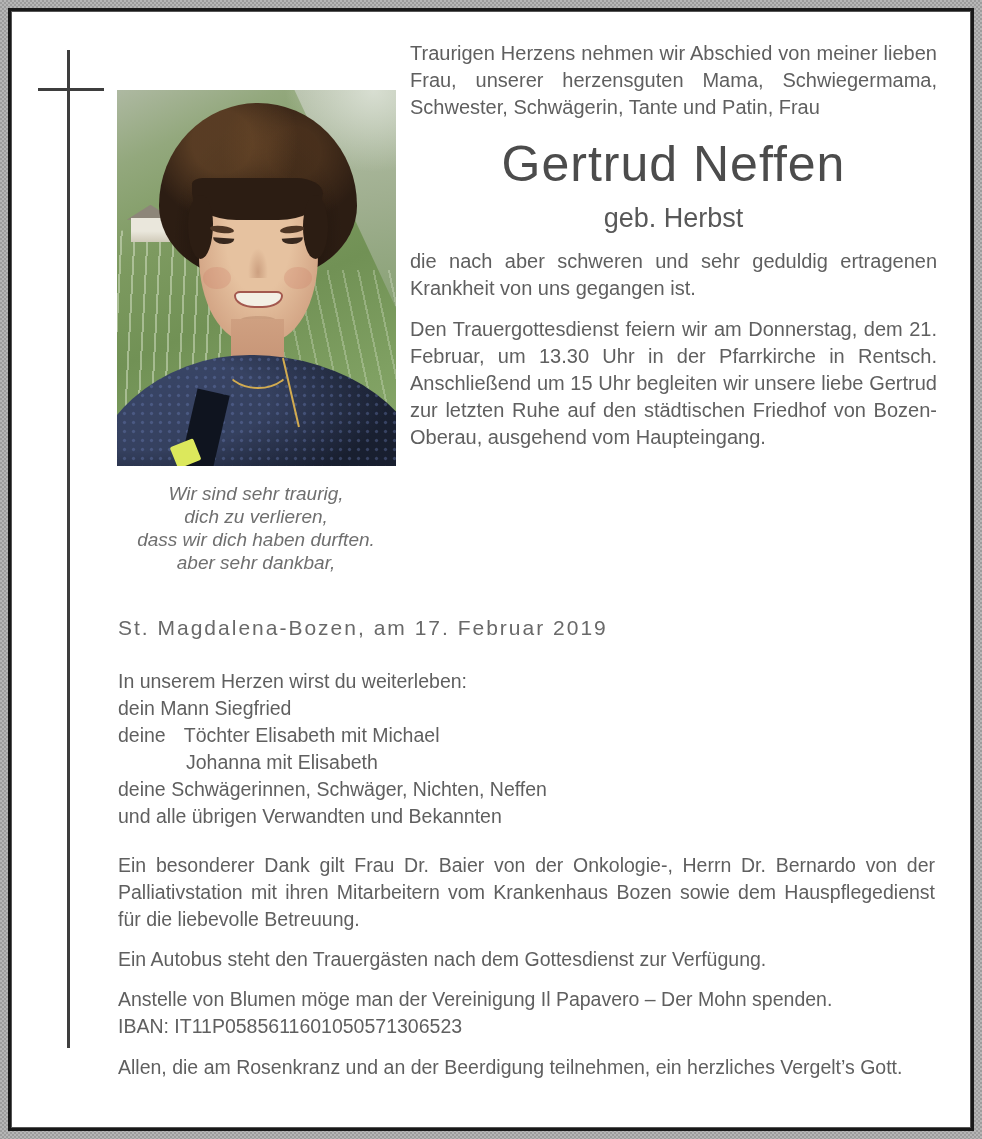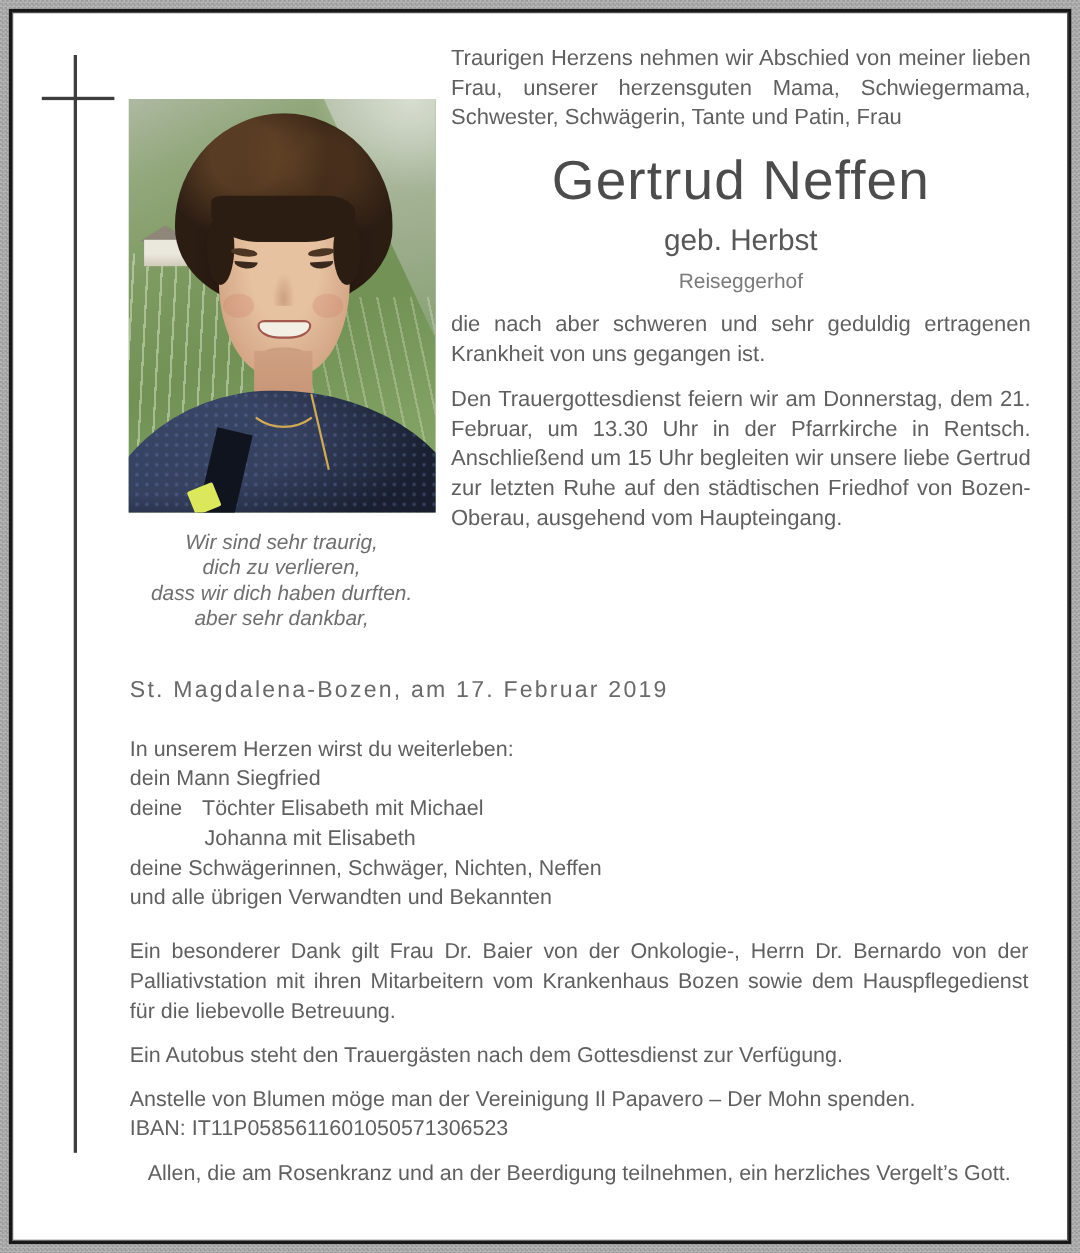--- a/index.html
+++ b/index.html
@@ -91,21 +91,21 @@
 
   .lower{position:absolute;left:118px;top:614px;width:817px;font-size:19.5px;line-height:27px;}
   .dateline{font-size:21px;letter-spacing:2px;color:#696969;}
   .family-heading{margin-top:27px;}
   .family-line{margin-top:0;}
   .fam-gap{display:inline-block;width:18px;}
   .indent{padding-left:68px;}
   .thanks{margin-top:22px;text-align:justify;}
   .bus{margin-top:13px;}
   .donation{margin-top:13px;}
-  .closing{margin-top:14px;text-align:center;}
+  .closing{margin-top:14px;}
 
   .footer{position:absolute;left:38px;top:1089px;font-size:12.5px;color:#3a3a3a;font-weight:bold;letter-spacing:-0.2px;}
 </style>
 </head>
 <body>
 
 <div class="stage">
   <div class="card"></div>
   <div class="content">
 
@@ -145,21 +145,20 @@
       <div>Wir sind sehr traurig,</div>
       <div>dich zu verlieren,</div>
       <div>dass wir dich haben durften.</div>
       <div>aber sehr dankbar,</div>
     </div>
 
     <div class="right-col">
       <div class="intro">Traurigen Herzens nehmen wir Abschied von meiner lieben Frau, unserer herzensguten Mama, Schwiegermama, Schwester, Schwägerin, Tante und Patin, Frau</div>
       <div class="name">Gertrud Neffen</div>
       <div class="maiden">geb. Herbst</div>
-      <div class="farm">Reiseggerhof</div>
       <div class="para">die nach aber schweren und sehr geduldig ertragenen Krankheit von uns gegangen ist.</div>
       <div class="para">Den Trauergottesdienst feiern wir am Donnerstag, dem 21. Februar, um 13.30 Uhr in der Pfarrkirche in Rentsch. Anschließend um 15 Uhr begleiten wir unsere liebe Gertrud zur letzten Ruhe auf den städtischen Friedhof von Bozen-Oberau, ausgehend vom Haupteingang.</div>
     </div>
 
     <div class="lower">
       <div class="dateline">St. Magdalena-Bozen, am 17. Februar 2019</div>
       <div class="family-heading">In unserem Herzen wirst du weiterleben:</div>
       <div class="family-line">dein Mann Siegfried</div>
       <div class="family-line">
         <span>deine</span><span class="fam-gap"></span><span>Töchter Elisabeth mit Michael</span>

